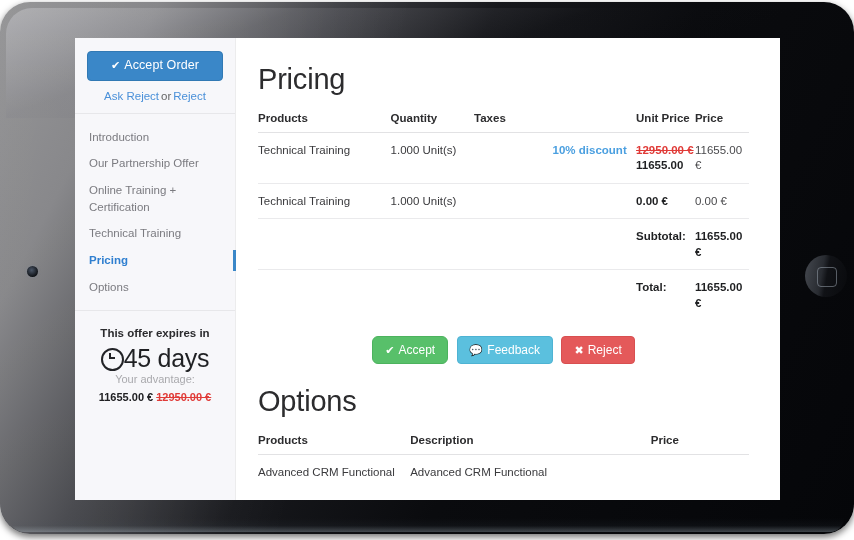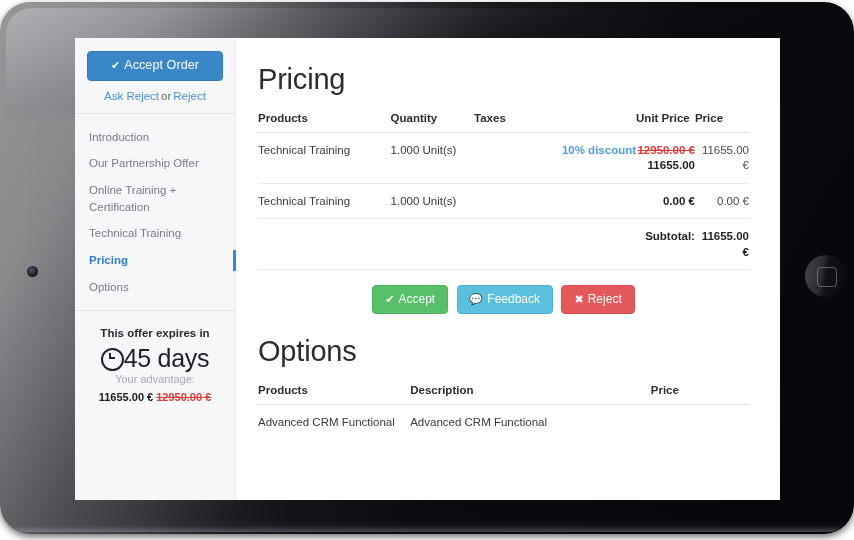--- a/index.html
+++ b/index.html
@@ -276,21 +276,21 @@
     color: #3a3a3d;
   }
   table.pricing-table th, table.options-table th {
     font-size: 11.5px;
     font-weight: bold;
     color: #2c2c2e;
     text-align: left;
     padding: 0 0 8px 0;
     border-bottom: 1px solid #e2e2e4;
   }
-  th.right, td.right { text-align: right; }
+  th.right, td.right { text-align: left; }
 
   table.pricing-table td, table.options-table td {
     padding: 10px 0 9px 0;
     border-bottom: 1px solid #eaeaec;
     vertical-align: top;
     line-height: 1.35;
   }
   tr.no-border-bottom td { border-bottom: none; }
 
   .discount-link {
@@ -330,21 +330,21 @@
     font-size: 12px;
     padding: 6px 12px;
     color: #ffffff;
     cursor: pointer;
     border: 1px solid transparent;
     margin: 0 2px;
     line-height: 1.2;
     white-space: nowrap;
   }
   .btn .gi { margin-right: 4px; font-size: 11px; }
-  .btn-accept { background: #58c06a; border-color: #4cb35e; }
+  .btn-accept { background: #58c06a; border-color: #4cb35e; border-radius: 6px; }
   .btn-feedback { background: #5bc0de; border-color: #4eb3d3; }
   .btn-reject { background: #e4595a; border-color: #d84f50; }
 
   td.cart-cell {
     width: 26px;
     text-align: center;
     padding-top: 11px;
   }
   th.cart-head {
     width: 26px;
@@ -433,20 +433,25 @@
             <td>1.000 Unit(s)</td>
             <td></td>
             <td></td>
             <td class="right bold-right">0.00 €</td>
             <td class="right plain-right">0.00 €</td>
           </tr>
 
           <tr>
             <td colspan="4"></td>
             <td class="right totals-label">Subtotal:</td>
+            <td class="right totals-value">11655.00 €</td>
+          </tr>
+          <tr class="no-border-bottom">
+            <td colspan="4"></td>
+            <td class="right totals-label">Total:</td>
             <td class="right totals-value">11655.00 €</td>
           </tr>
         </tbody>
       </table>
 
       <div class="actions">
         <span class="btn btn-accept">
           <span class="gi">✔</span><span>Accept</span>
         </span>
         <span class="btn btn-feedback">

